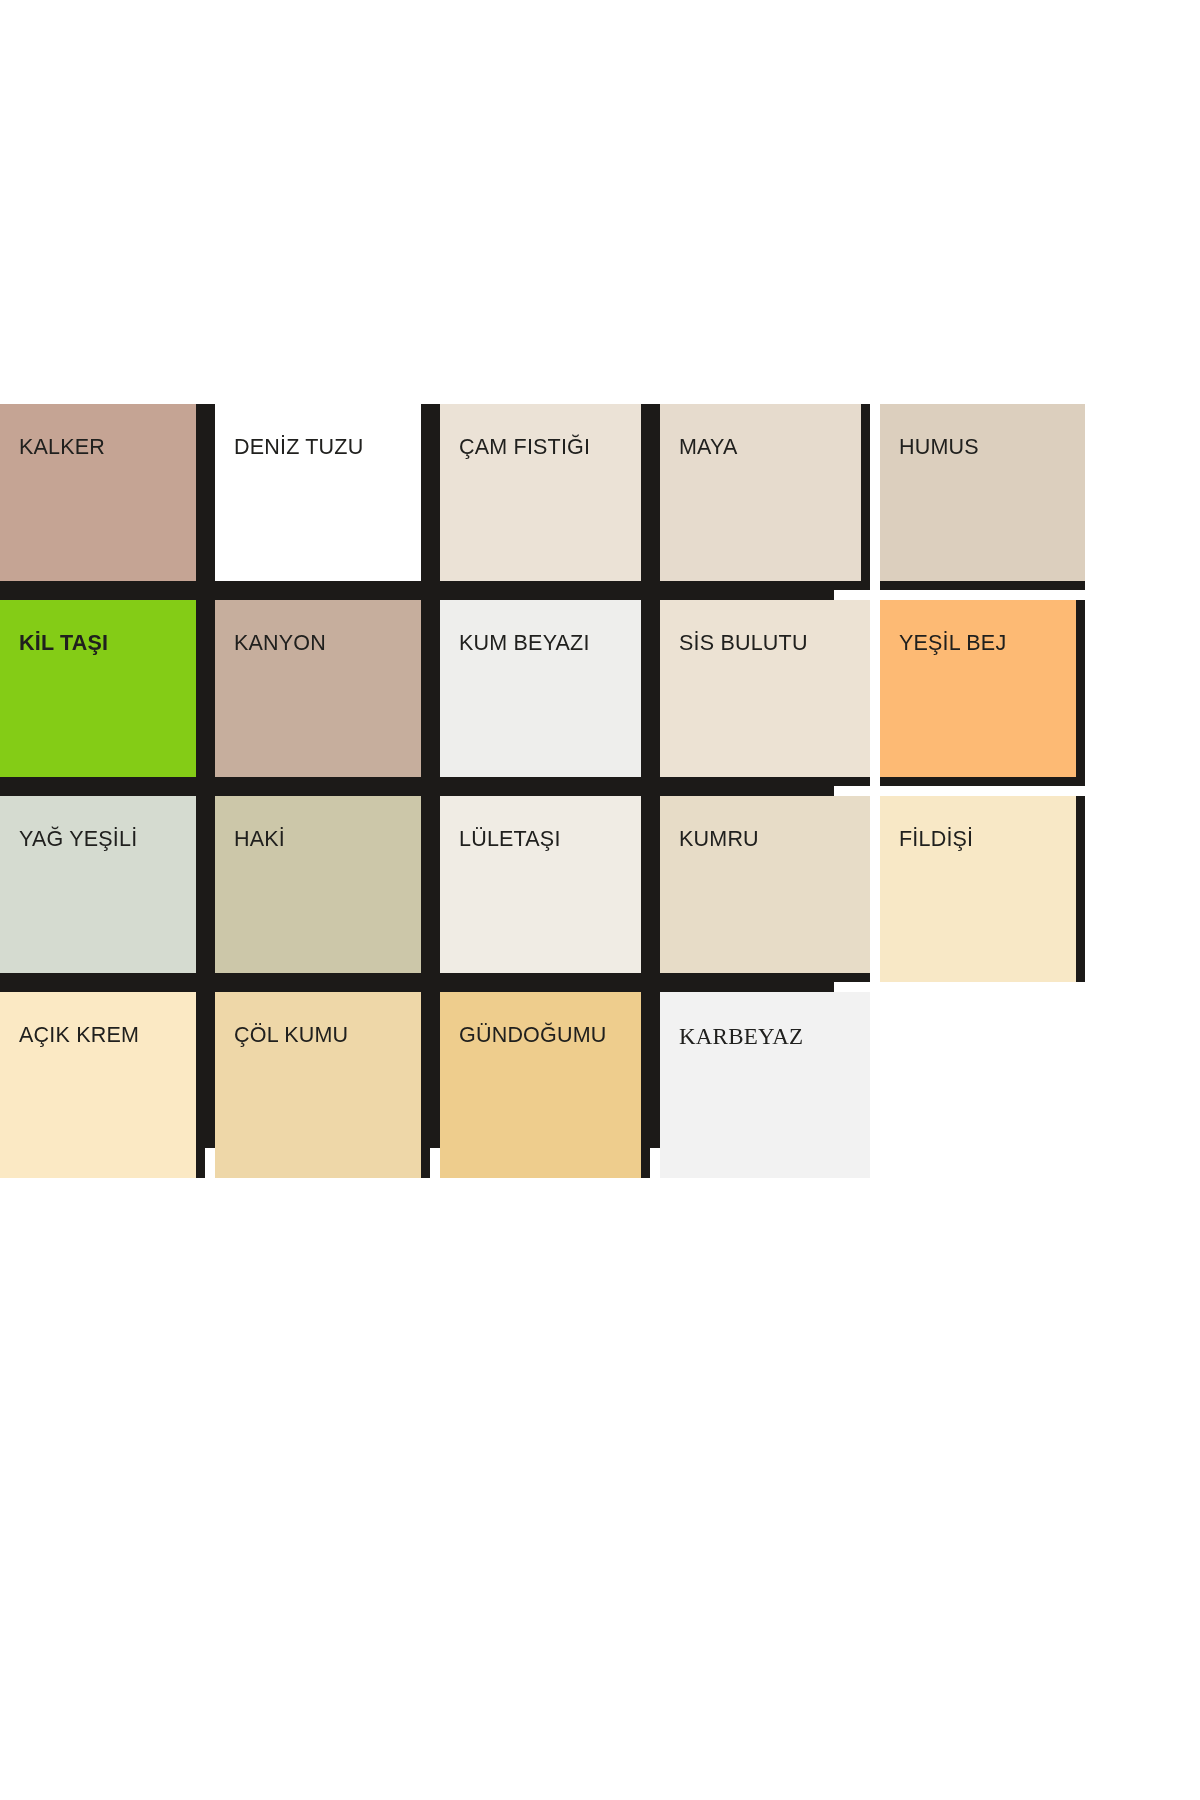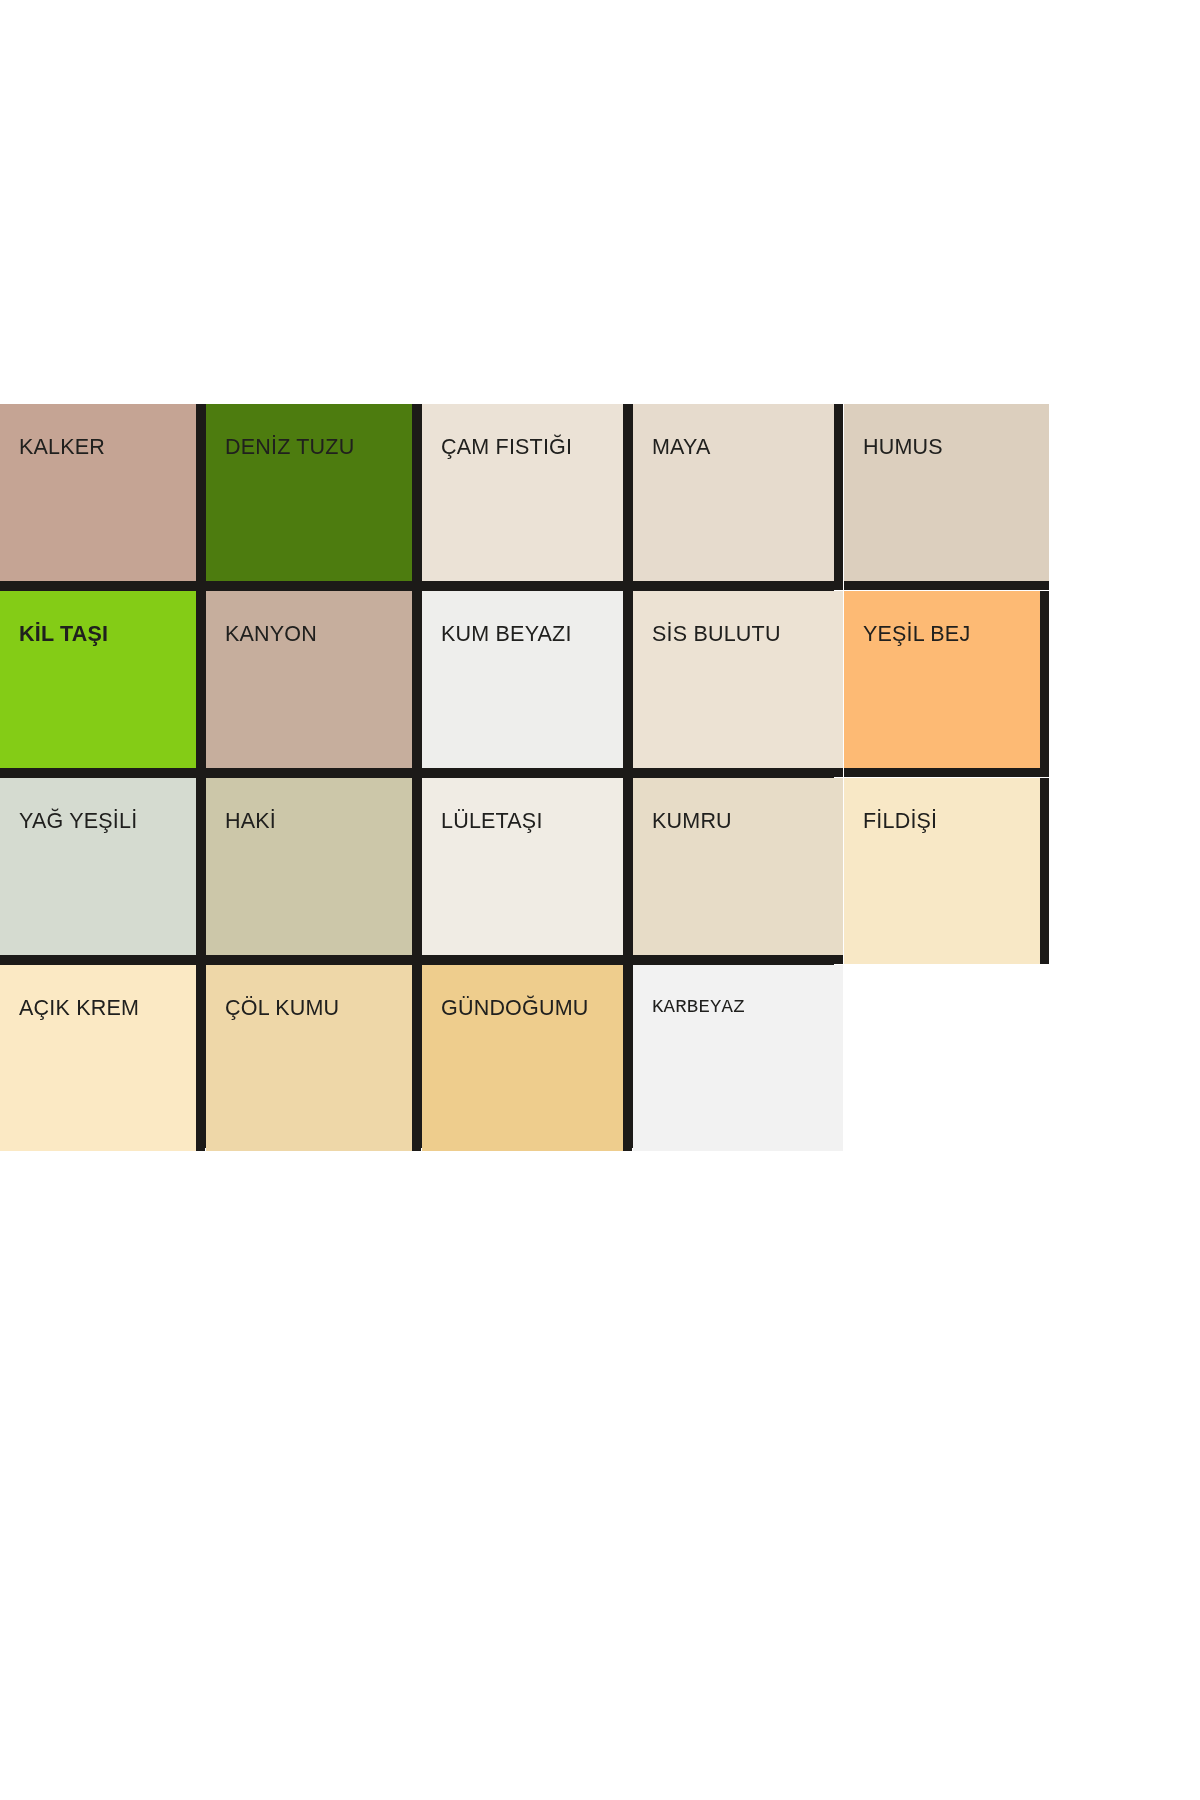--- a/index.html
+++ b/index.html
@@ -22,21 +22,21 @@
   #palette-grid {
     position: absolute;
     left: 0;
     top: 404px;
     width: 834px;
     height: 744px;
     display: grid;
     grid-template-columns: 205px 215px 210px 210px 205px;
     grid-template-rows: 186px 186px 186px 186px;
     background: #1c1a18;
-    gap: 1px;
+    gap: 10px;
   }
   .swatch {
     position: relative;
     box-sizing: border-box;
     border-right: 9px solid #1c1a18;
     border-bottom: 9px solid #1c1a18;
     overflow: hidden;
   }
   .swatch.last-col {
     border-right: none;
@@ -49,35 +49,35 @@
     left: 19px;
     top: 33px;
     font-size: 21.5px;
     line-height: 1;
     letter-spacing: 0.2px;
     color: #20201e;
     white-space: nowrap;
     font-family: "Liberation Sans", sans-serif;
   }
   .swatch-label.serif {
-    font-family: Liberation Mono, monospace;
-    font-size: 19px;
+    font-family: Liberation Serif, serif;
+    font-size: 23px;
   }
 </style>
 </head>
 <body>
 
 <div id="page">
 
   <div id="palette-grid">
 
     <div class="swatch" style="background-color: rgb(197, 164, 148);">
       <span class="swatch-label">KALKER</span>
     </div>
-    <div class="swatch" style="background-color: #4d7c0f;">
+    <div class="swatch" style="background-color: #ffffff;">
       <span class="swatch-label">DENİZ TUZU</span>
     </div>
     <div class="swatch" style="background-color: rgb(235, 226, 214);">
       <span class="swatch-label">ÇAM FISTIĞI</span>
     </div>
     <div class="swatch" style="background-color: rgb(230, 219, 205); padding-left: 12px;">
       <span class="swatch-label">MAYA</span>
     </div>
     <div class="swatch last-col" style="background-color: rgb(220, 207, 190);">
       <span class="swatch-label">HUMUS</span>

